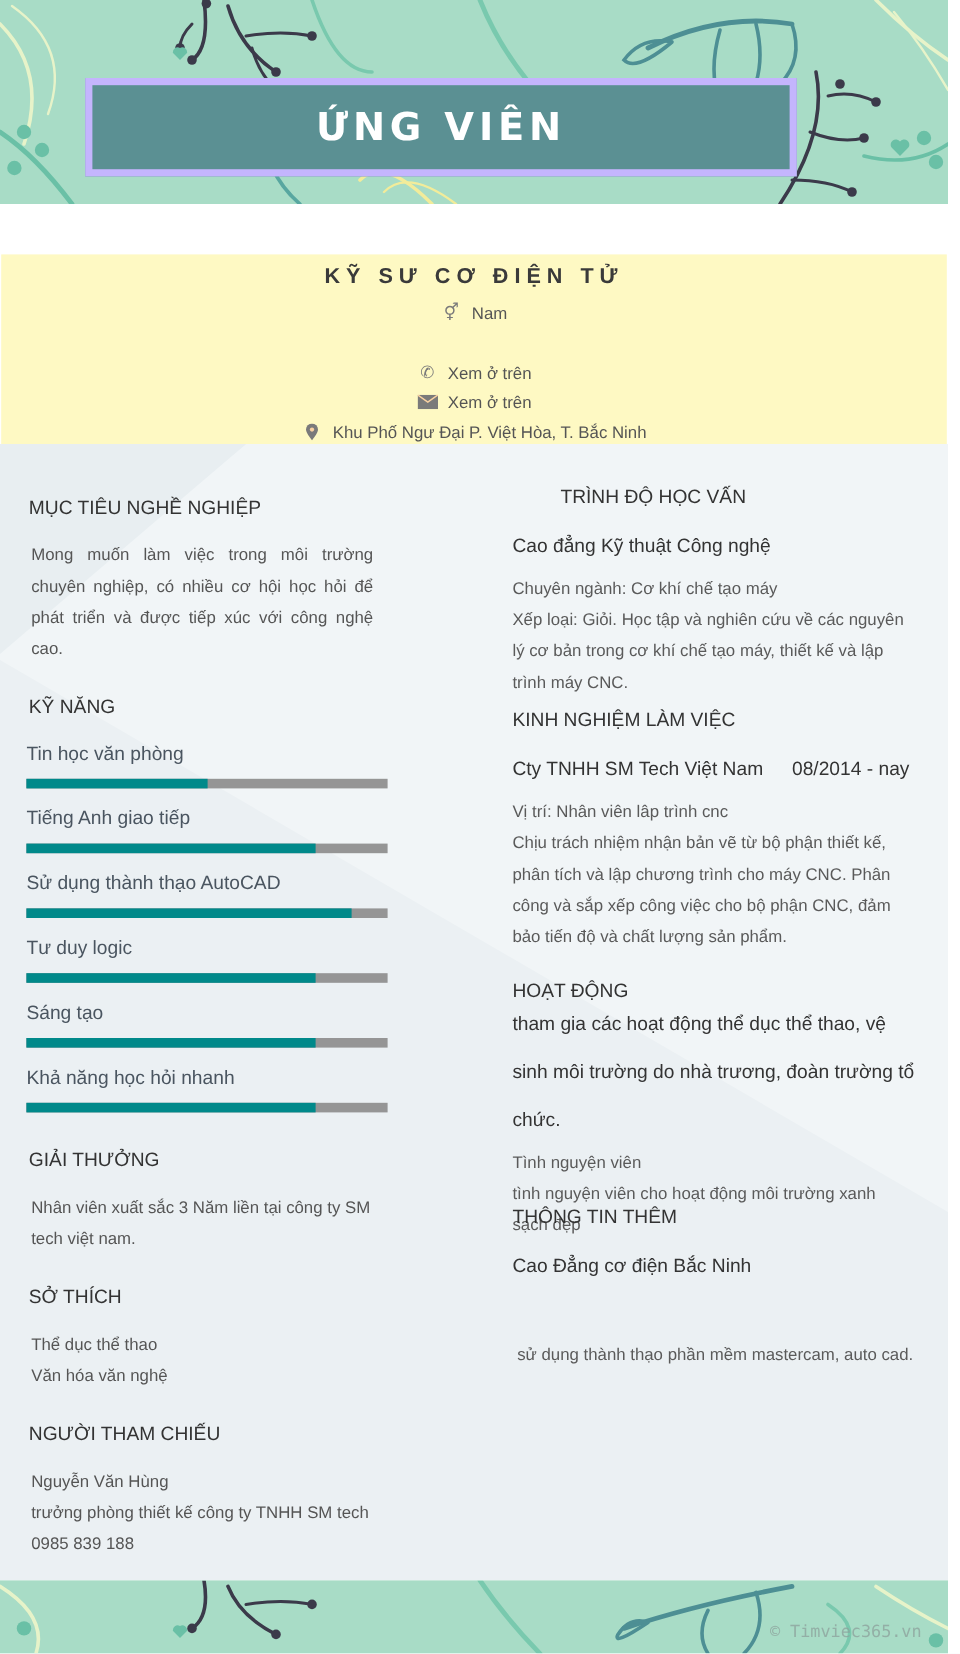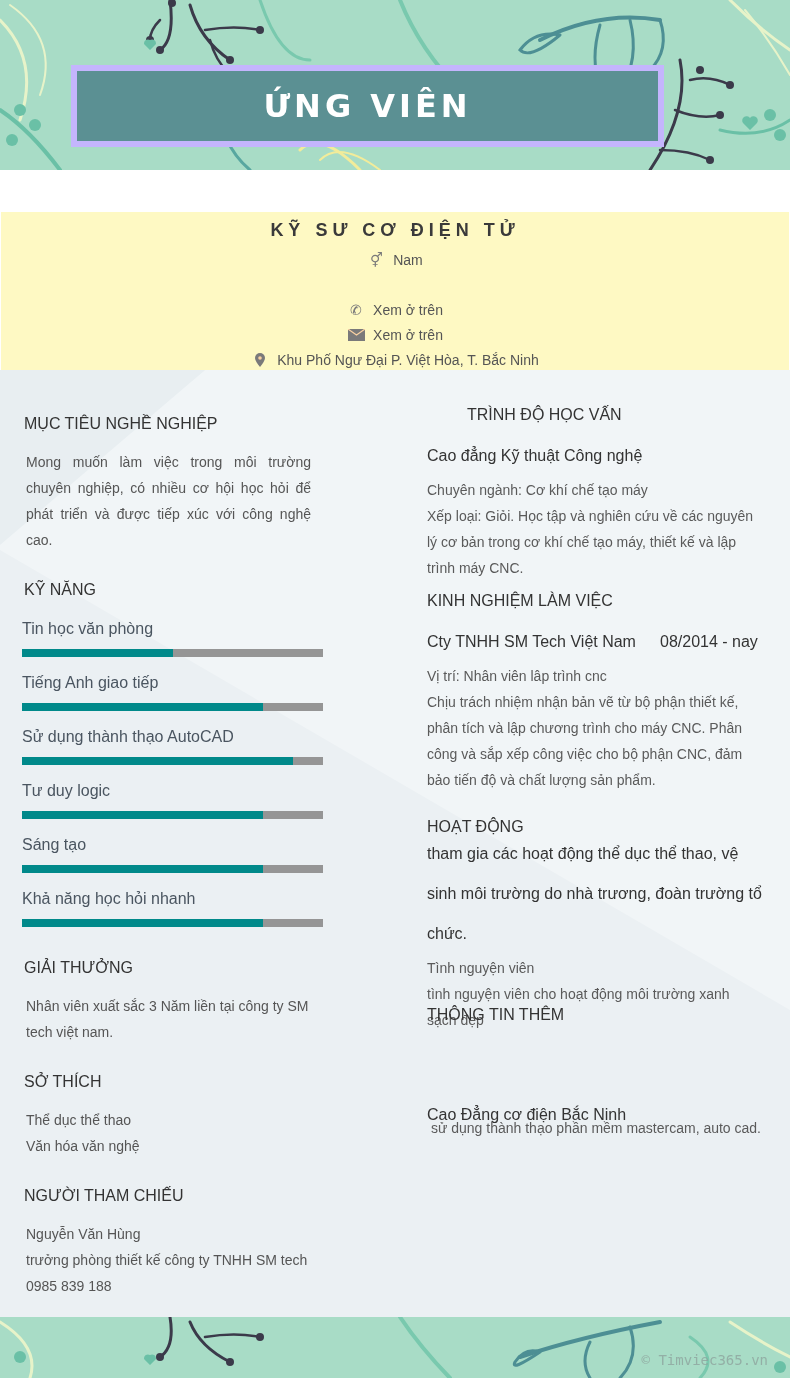--- a/index.html
+++ b/index.html
@@ -239,21 +239,21 @@
       <div class="sub-title" style="top:263px; left:233px;text-align:center;">08/2014 - nay</div>
       <div class="small" style="top:293px; left:0; width:330px;">Vị trí: Nhân viên lâp trình cnc</div>
       <div class="small" style="top:319px; left:0; width:322px;">Chịu trách nhiệm nhận bản vẽ từ bộ phận thiết kế, phân tích và lập chương trình cho máy CNC. Phân công và sắp xếp công việc cho bộ phận CNC, đảm bảo tiến độ và chất lượng sản phẩm.</div>
 
       <div class="h2" style="top:448px; left:0;">HOẠT ĐỘNG</div>
       <div class="big-para" style="top:464px; left:0; width:340px;">tham gia các hoạt động thể dục thể thao, vệ sinh môi trường do nhà trương, đoàn trường tổ chức.</div>
       <div class="small" style="top:585px; left:0; width:330px;">Tình nguyện viên</div>
       <div class="small" style="top:611px; left:0; width:315px;">tình nguyện viên cho hoạt động môi trường xanh sạch đẹp</div>
 
       <div class="h2" style="top:636px; left:0;">THÔNG TIN THÊM</div>
-      <div class="sub-title" style="top:736px; left:0;">Cao Đẳng cơ điện Bắc Ninh</div>
+      <div class="sub-title" style="top:677px; left:0;">Cao Đẳng cơ điện Bắc Ninh</div>
       <div class="small" style="top:745px; left:4px; width:340px; white-space:nowrap;">sử dụng thành thạo phần mềm mastercam, auto cad.</div>
     </div>
   </div>
 
   <div class="floral floral-bottom">
     <svg width="790" height="61" viewBox="0 0 790 61">
       <g fill="none" stroke-linecap="round">
         <path d="M0 5 Q40 30 30 61" stroke="#e7f3c9" stroke-width="3"></path>
         <path d="M170 0 Q175 30 160 40" stroke="#3b3a4a" stroke-width="3"></path>
         <path d="M190 5 Q200 30 230 45" stroke="#3b3a4a" stroke-width="3"></path>

